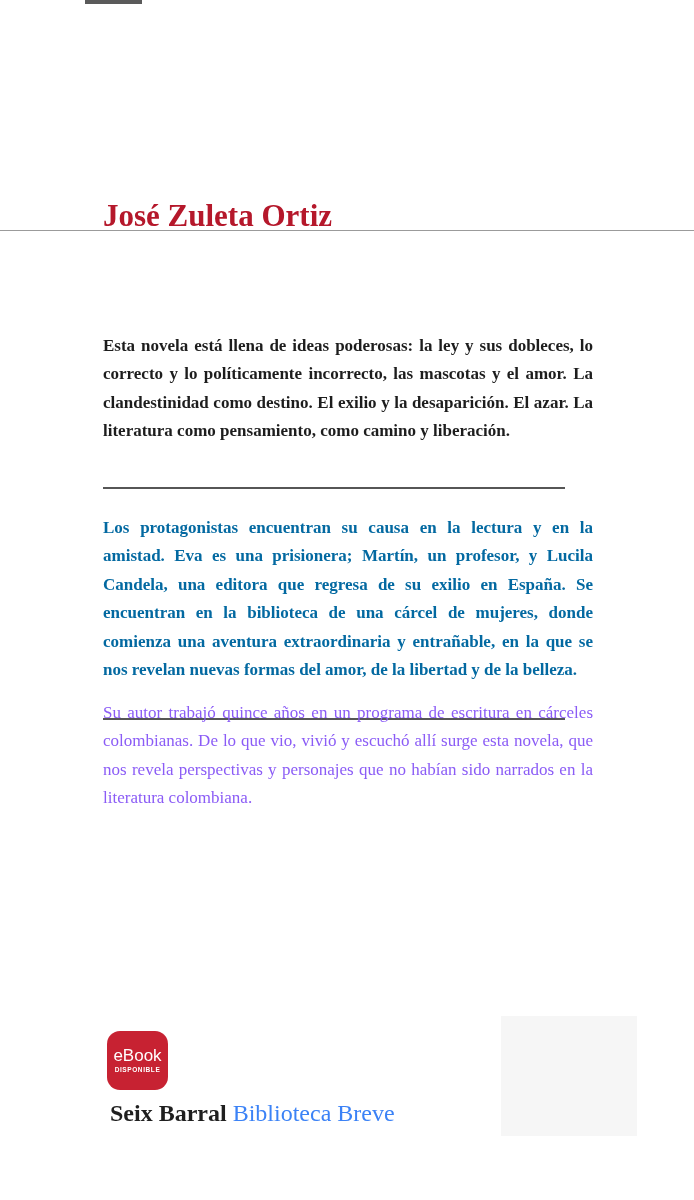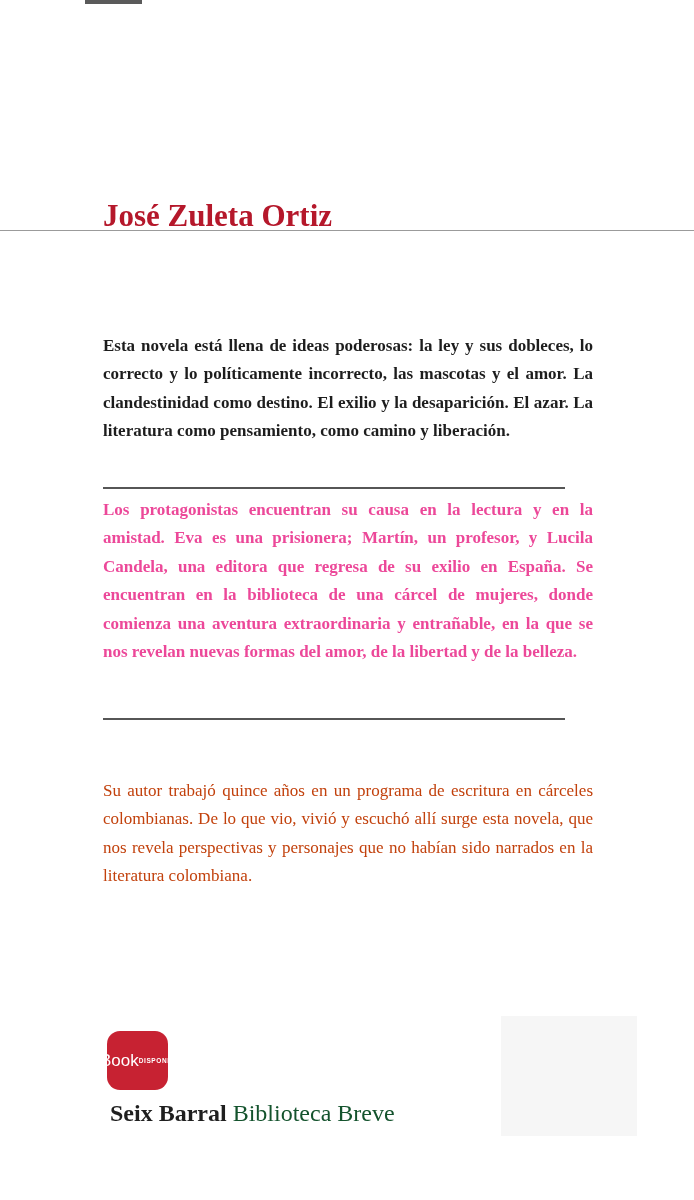--- a/index.html
+++ b/index.html
@@ -43,38 +43,38 @@
   .para {
     position: absolute;
     left: 103px;
     width: 490px;
     font-size: 17px;
     line-height: 28.4px;
     text-align: justify;
     margin: 0;
   }
   .para-intro  { top: 332px; font-weight: bold; color: #1d1d1d; }
-  .para-red    { top: 496px; font-weight: bold; color: #ec4899; }
-  .para-note   { top: 777px; font-weight: normal; color: #c2410c; }
+  .para-red    { top: 514px; font-weight: bold; color: #0369a1; }
+  .para-note   { top: 699px; font-weight: normal; color: #8b5cf6; }
   .rule-short {
     position: absolute;
     left: 103px;
     width: 462px; height: 2px;
     background: #565656;
   }
   .rule-a { top: 487px; }
   .rule-b { top: 718px; }
   .ebook-badge {
     position: absolute;
     left: 107px; top: 1031px;
     width: 61px; height: 59px;
     background: #c72232;
     border-radius: 13px;
     display: flex;
-    flex-direction: row;
+    flex-direction: column;
     align-items: center;
     justify-content: center;
     color: #ffffff;
     font-family: "Liberation Sans", sans-serif;
     text-align: center;
   }
   .ebook-line1 { font-size: 17px; line-height: 18px; font-weight: normal; }
   .ebook-line2 { font-size: 6.5px; line-height: 9px; letter-spacing: 0.6px; font-weight: bold; }
   .gray-box {
     position: absolute;
@@ -83,21 +83,21 @@
     background: #f6f6f6;
   }
   .footer {
     position: absolute;
     left: 110px; top: 1100px;
     font-size: 24px;
     color: #222222;
     white-space: nowrap;
   }
   .publisher { font-weight: bold; color: #1f1f1f; margin-top: 44px; }
-  .collection { font-weight: normal; color: #14532d; }
+  .collection { font-weight: normal; color: #3b82f6; }
 </style>
 </head>
 <body>
 
 <div class="page">
 
   <div class="top-mark"></div>
 
   <div class="rule-full"></div>
 

